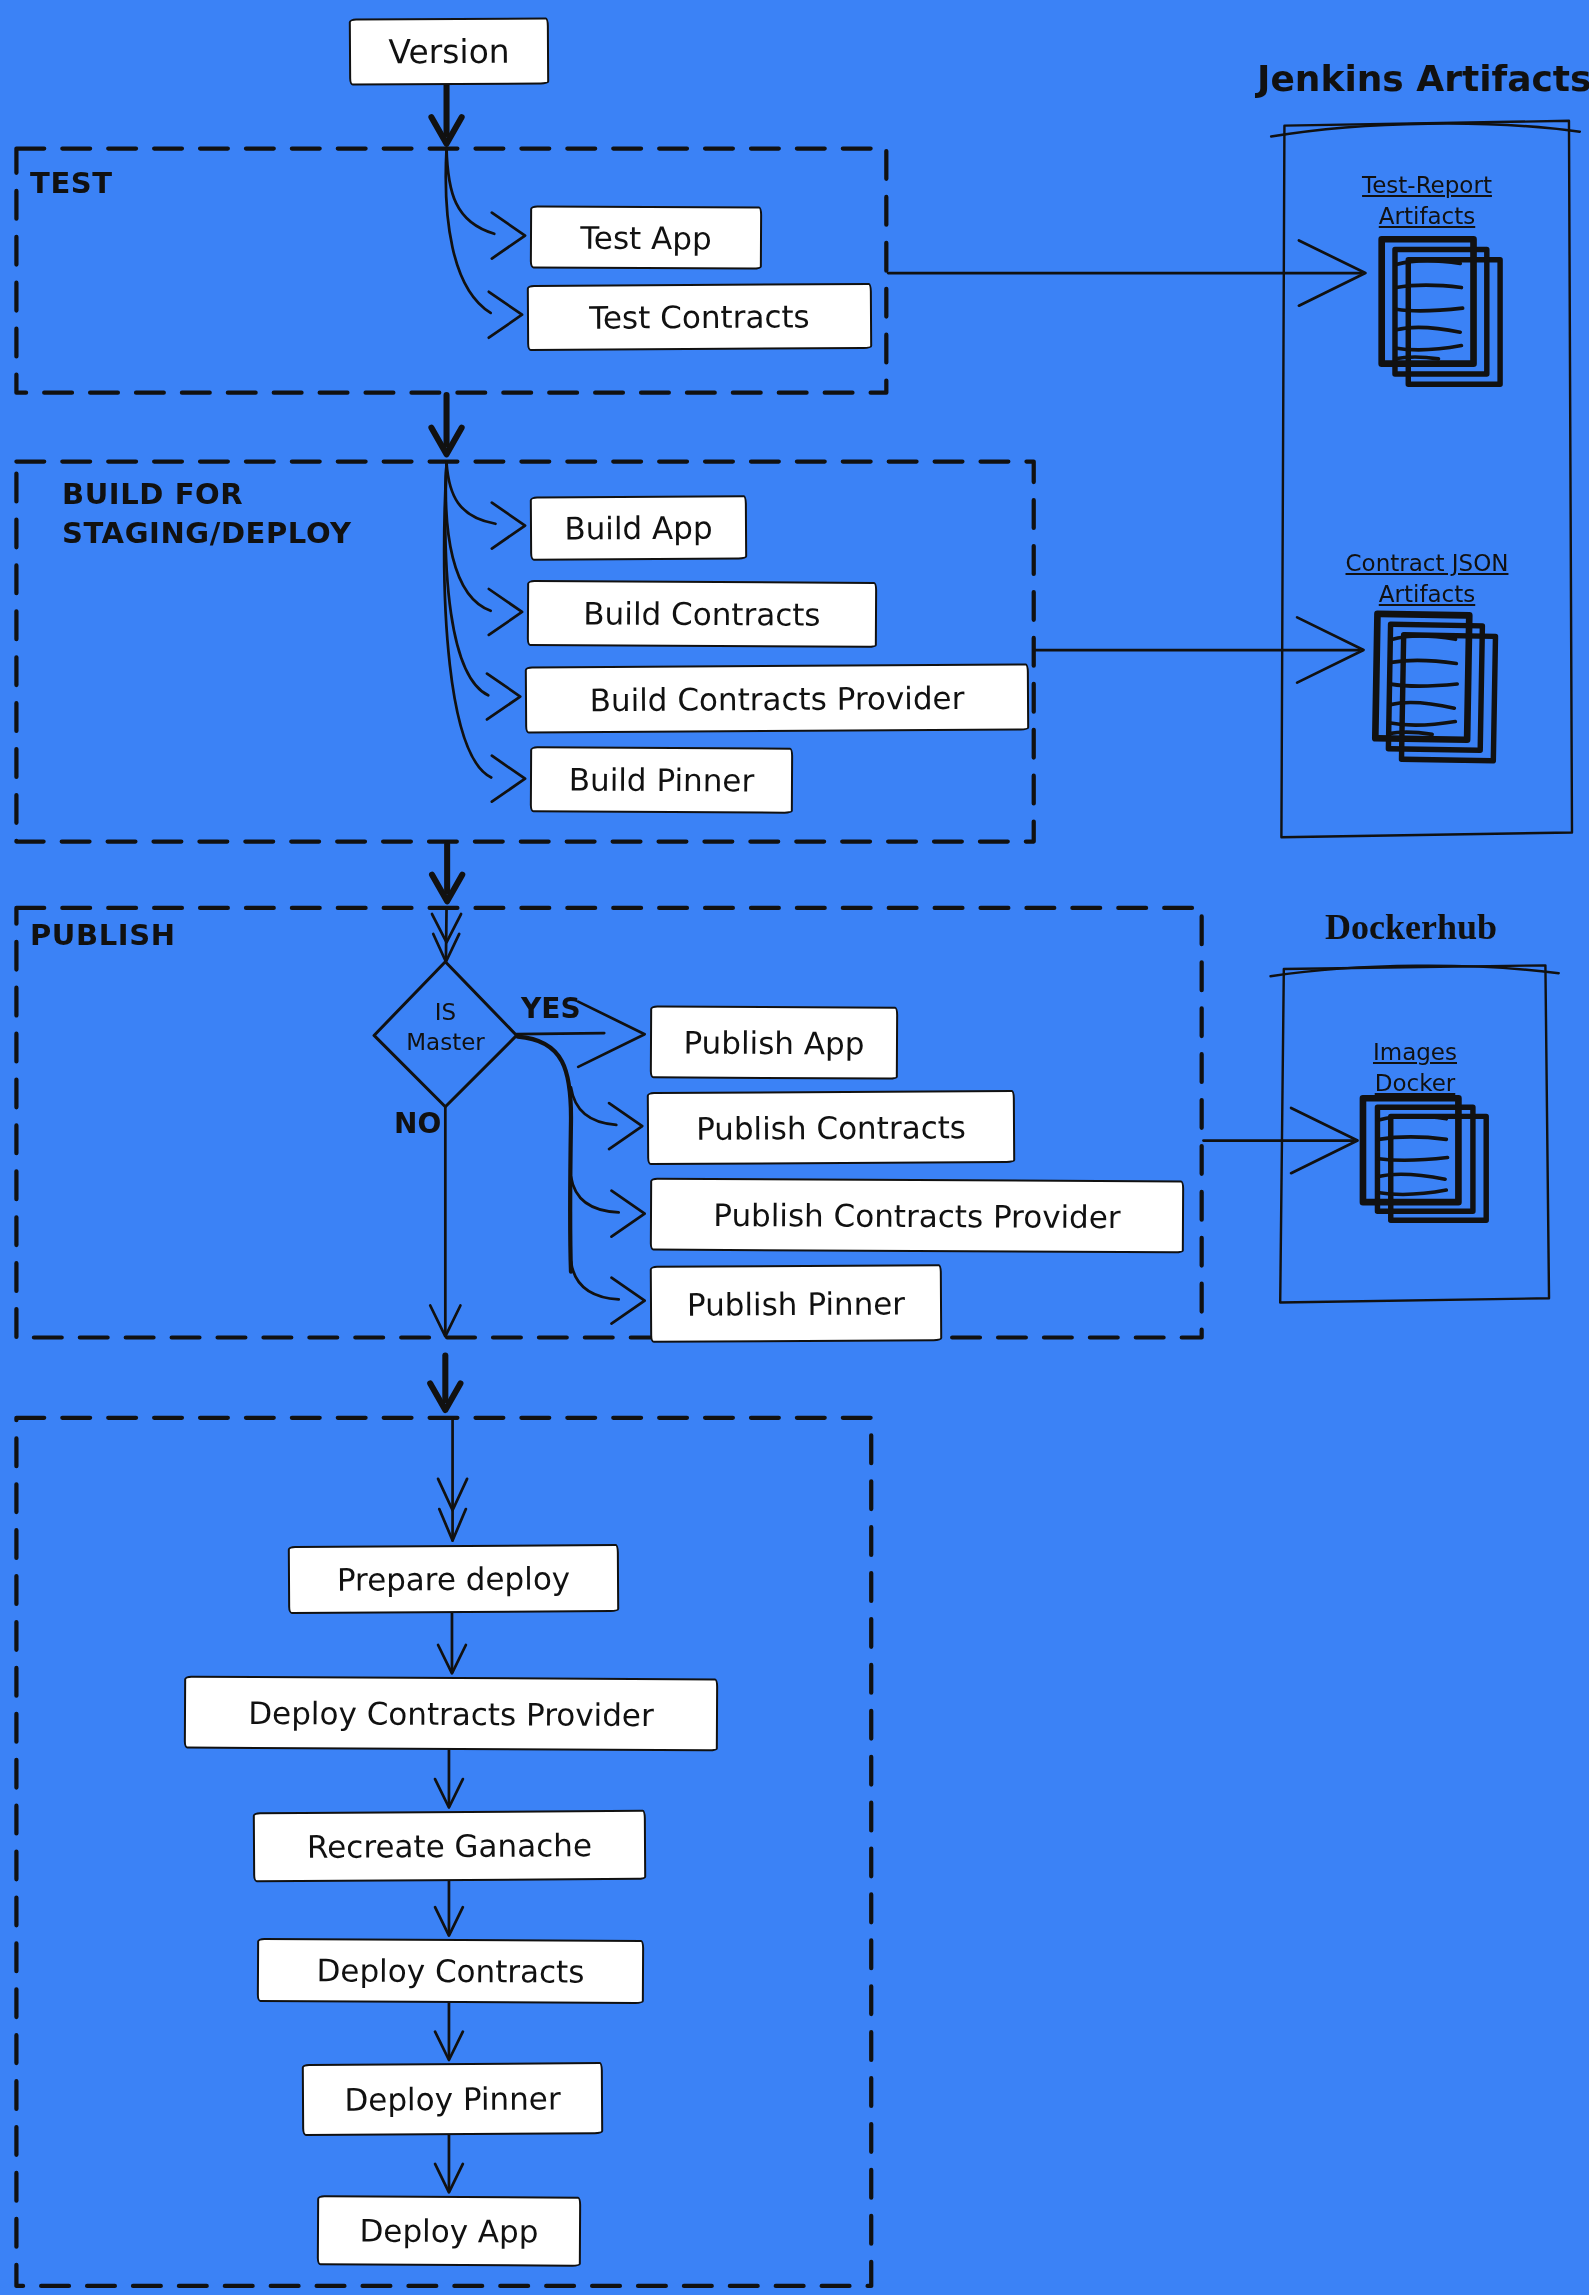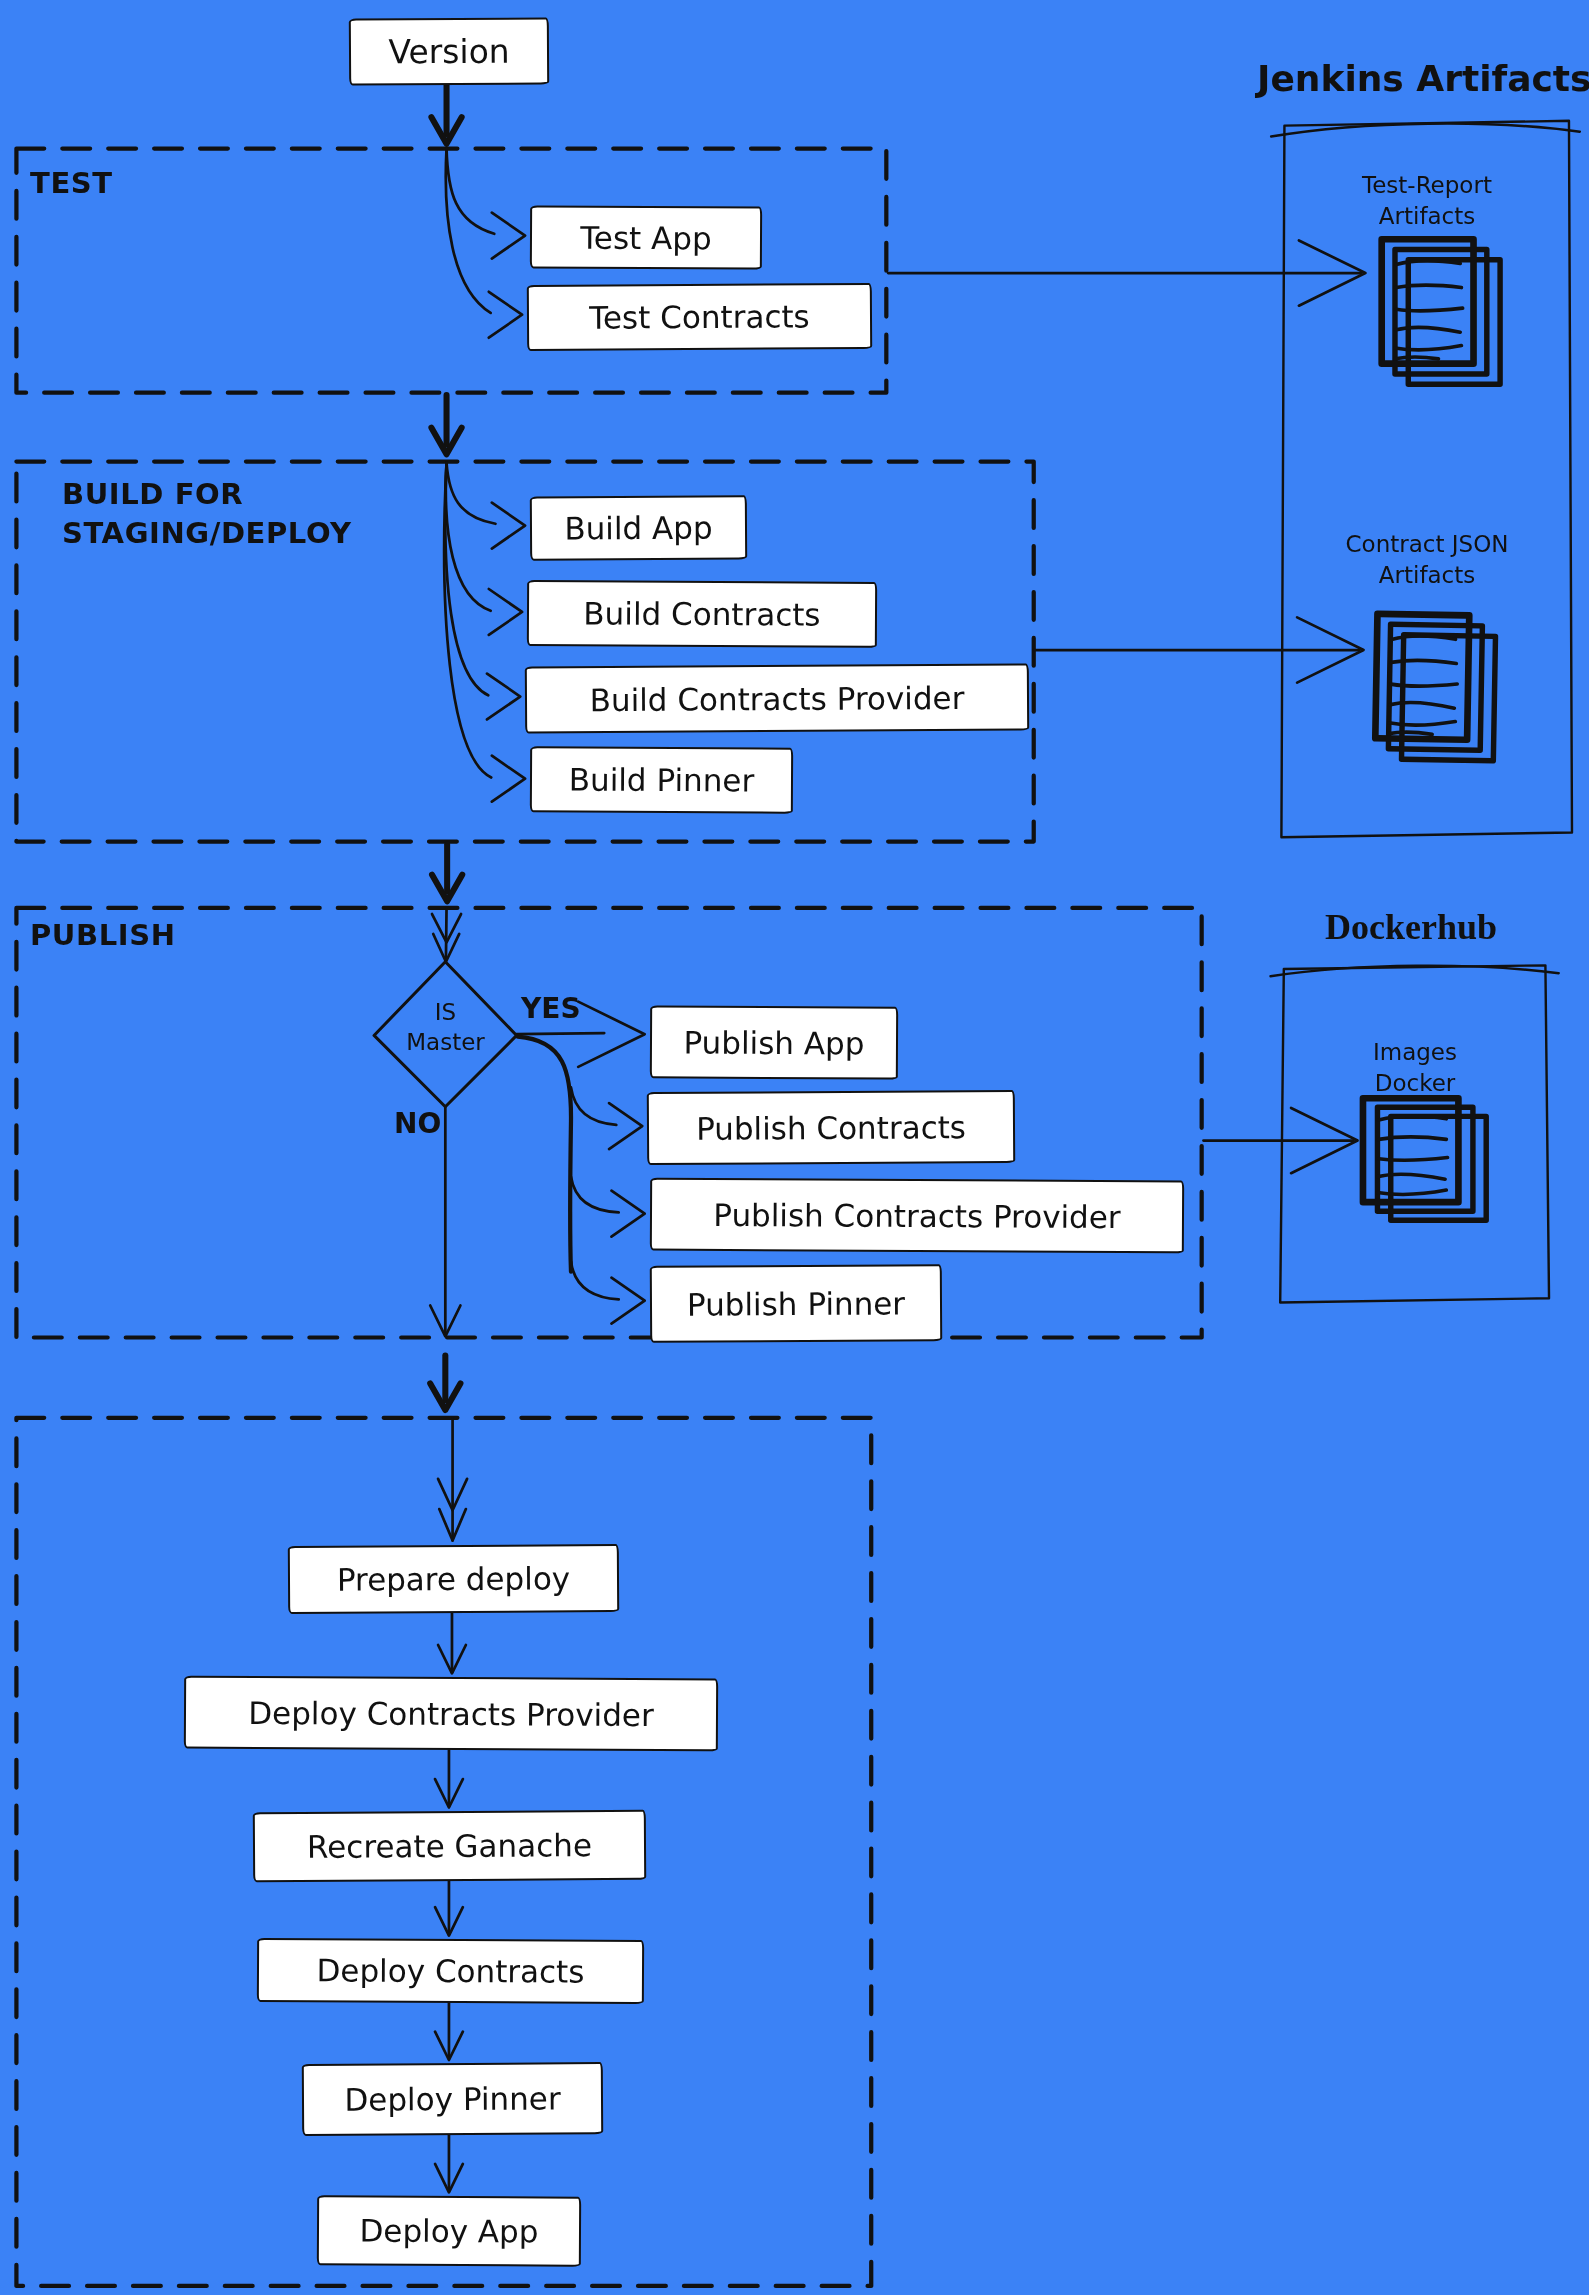--- a/index.html
+++ b/index.html
@@ -23,21 +23,21 @@
     line-height:1.35;white-space:nowrap;
   }
   .seclabel span{display:block;margin-left:34px;}
 
   .title{
     position:absolute;font-size:36px;font-weight:600;text-align:center;white-space:nowrap;
   }
   .arti{
     position:absolute;font-size:23px;text-align:center;line-height:1.35;
   }
-  .arti span{display:block;}
+  .arti span{display:block;text-decoration:underline;}
 
   .decision-text{
     position:absolute;left:382px;top:998px;width:127px;height:73px;
     font-size:23px;text-align:center;line-height:1.3;
   }
   .decision-text span{display:block;}
   .branch{position:absolute;font-size:28px;font-weight:600;}
 
   
   #n-version{left:349px;top:18px;width:196px;height:63px;font-size:33px;}
@@ -62,21 +62,21 @@
   #l-build{left:28px;top:475px;}
   #l-publish{left:30px;top:916px;}
   #l-deploy{left:28px;top:1427px;}
 
   #yes-label{left:521px;top:992px;}
   #no-label{left:394px;top:1107px;}
 
   #t-jenkins{left:1257px;top:58px;width:332px;}
   #t-dockerhub{left:1269px;top:906px;width:284px;font-family:Liberation Serif, serif;}
   #a-testreport{left:1306px;top:170px;width:242px;}
-  #a-contractjson{left:1306px;top:529px;width:242px;}
+  #a-contractjson{left:1306px;top:548px;width:242px;}
   #a-dockerimages{left:1294px;top:1037px;width:242px;}
 </style>
 </head>
 <body>
 
 <div class="canvas">
 
   <svg class="layer" viewBox="0 0 2630 3799">
     <defs>
       <g id="doc-tall">

